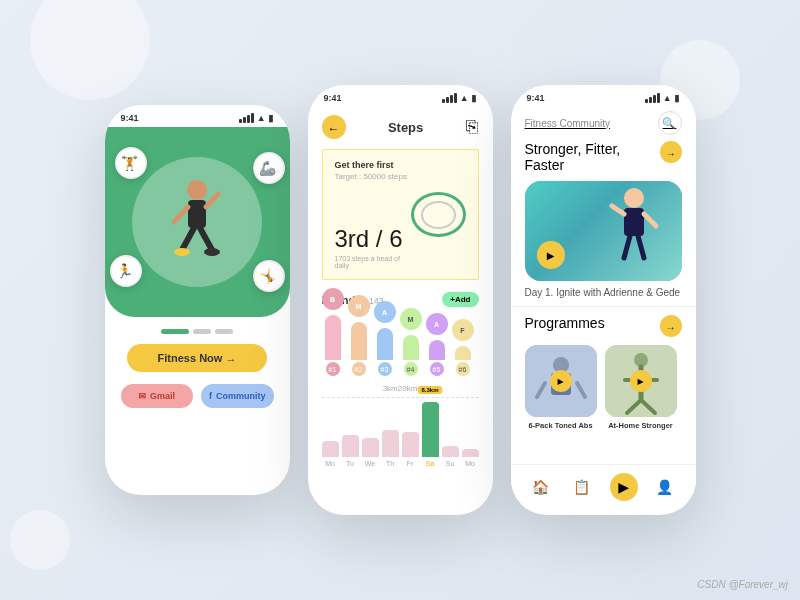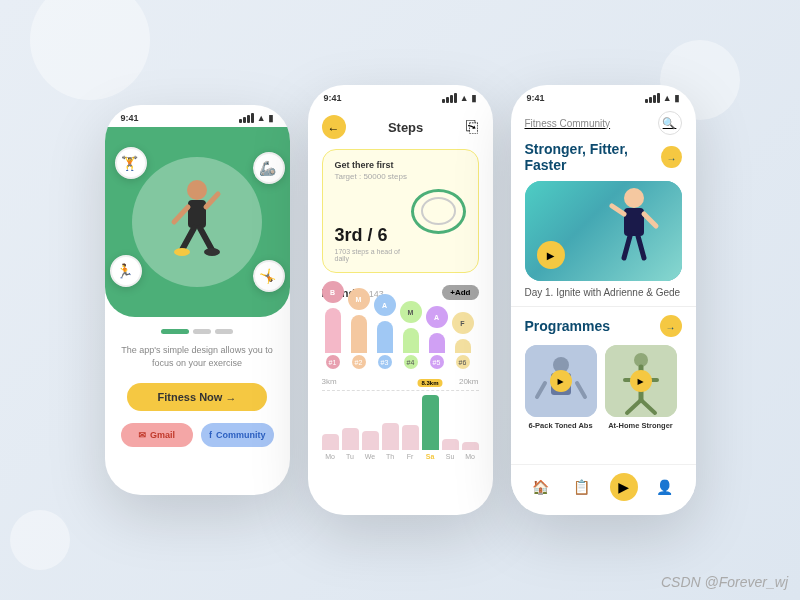--- a/index.html
+++ b/index.html
@@ -175,32 +175,32 @@
       border-radius: 50%;
       background: #f5c842;
       display: flex; align-items: center; justify-content: center;
       font-size: 12px;
       cursor: pointer;
     }
     .p2-title { font-size: 13px; font-weight: 600; color: #333; }
 
     .steps-card {
       background: #fffde7;
-      border-radius: 14px;
+      border-radius: 2px;
       padding: 10px 12px;
       display: flex;
       justify-content: space-between;
       align-items: center;
       margin-bottom: 10px;
       border: 1.5px solid #f5e97a;
     }
     .steps-left { flex: 1; }
     .steps-get { font-size: 9px; font-weight: 700; color: #333; margin-bottom: 2px; }
     .steps-target { font-size: 8px; color: #aaa; margin-bottom: 4px; }
-    .steps-rank { font-size: 18px; font-weight: 700; color: #1a1a1a; margin-top: 44px; }
+    .steps-rank { font-size: 24px; font-weight: 400; color: #1a1a1a; margin-top: 44px; }
     .steps-daily { font-size: 7px; color: #aaa; margin-top: 2px; }
     .track-oval {
       width: 55px; height: 45px;
       border: 3px solid #4caf78;
       border-radius: 50%;
       position: relative;
       display: flex; align-items: center; justify-content: center;
     }
     .track-inner {
       width: 35px; height: 28px;
@@ -209,21 +209,21 @@
     }
 
     .friends-section { margin-bottom: 8px; }
     .friends-header {
       display: flex; justify-content: space-between; align-items: center;
       margin-bottom: 8px;
     }
     .friends-title { font-size: 11px; font-weight: 700; color: #333; }
     .friends-count { font-size: 9px; color: #aaa; }
     .add-btn {
-      background: #a3a3a3;
+      background: #86efac;
       border: none; border-radius: 10px;
       padding: 3px 8px;
       font-size: 8px; font-weight: 700;
       cursor: pointer;
     }
     .friend-avatar {
       width: 22px; height: 22px; border-radius: 50%;
       margin-bottom: 3px; overflow: hidden;
       display: flex; align-items: center; justify-content: center;
       font-size: 8px; font-weight: 700; color: white;
@@ -242,21 +242,21 @@
     }
     .bar-rank {
       font-size: 7px; color: white;
       background: #666; border-radius: 8px;
       width: 14px; height: 14px;
       display: flex; align-items: center; justify-content: center;
     }
 
     .chart-section { }
     .chart-top-labels {
-      display: flex; justify-content: space-between;
+      display: flex; justify-content: center;
       font-size: 8px; color: #aaa;
       margin-bottom: 4px;
     }
     .main-chart {
       height: 55px;
       display: flex;
       gap: 3px;
       align-items: flex-end;
       position: relative;
     }
@@ -295,22 +295,22 @@
     .p3-header-title { font-size: 10px; color: #888; }
     .search-icon-btn {
       width: 24px; height: 24px;
       border-radius: 50%; border: 1.5px solid #ddd;
       display: flex; align-items: center; justify-content: center;
       cursor: pointer; font-size: 11px;
     }
 
     .p3-hero { padding: 0 14px 8px; }
     .p3-section-title {
-      font-size: 14px; font-weight: 700; color: #0c4a6e;
-      display: flex; align-items: center; justify-content: space-between;
+      font-size: 14px; font-weight: 400; color: #000000;
+      display: flex; align-items: flex-start; justify-content: space-between;
       margin-bottom: 8px;
     }
     .arrow-btn {
       width: 22px; height: 22px;
       background: #f5c842; border-radius: 50%;
       display: flex; align-items: center; justify-content: center;
       font-size: 10px; cursor: pointer;
     }
     .hero-image {
       width: 100%; height: 100px; border-radius: 16px;
@@ -363,21 +363,21 @@
       display: flex; align-items: center; justify-content: center;
       font-size: 14px;
     }
     .nav-icon.active { background: #f5c842; }
 
     
     .watermark {
       position: absolute;
       bottom: 10px;
       right: 12px;
-      font-size: 14px;
+      font-size: 10px;
       color: #aaa;
       font-style: italic;
       margin-left: 12px;
     }
   </style>
 </head>
 <body>
 
 <div class="bg-blob blob1"></div>
 <div class="bg-blob blob2"></div>
@@ -422,21 +422,20 @@
         <div class="icon-bubble bubble-tr">🦾</div>
         <div class="icon-bubble bubble-bl">🏃</div>
         <div class="icon-bubble bubble-br">🤸</div>
       </div>
       <div class="phone1-bottom">
         <div class="dots-indicator">
           <div class="dot active"></div>
           <div class="dot"></div>
           <div class="dot"></div>
         </div>
-        <div class="phone1-subtitle">The app's simple design allows you to focus on your exercise</div>
         <button class="signup-btn">
           <span>Fitness Now →</span>
         </button>
         <div class="social-btns">
           <button class="social-btn gmail-btn">
             <span>✉</span>
             <span>Gmail</span>
           </button>
           <button class="social-btn facebook-btn">
             <span>f</span>

